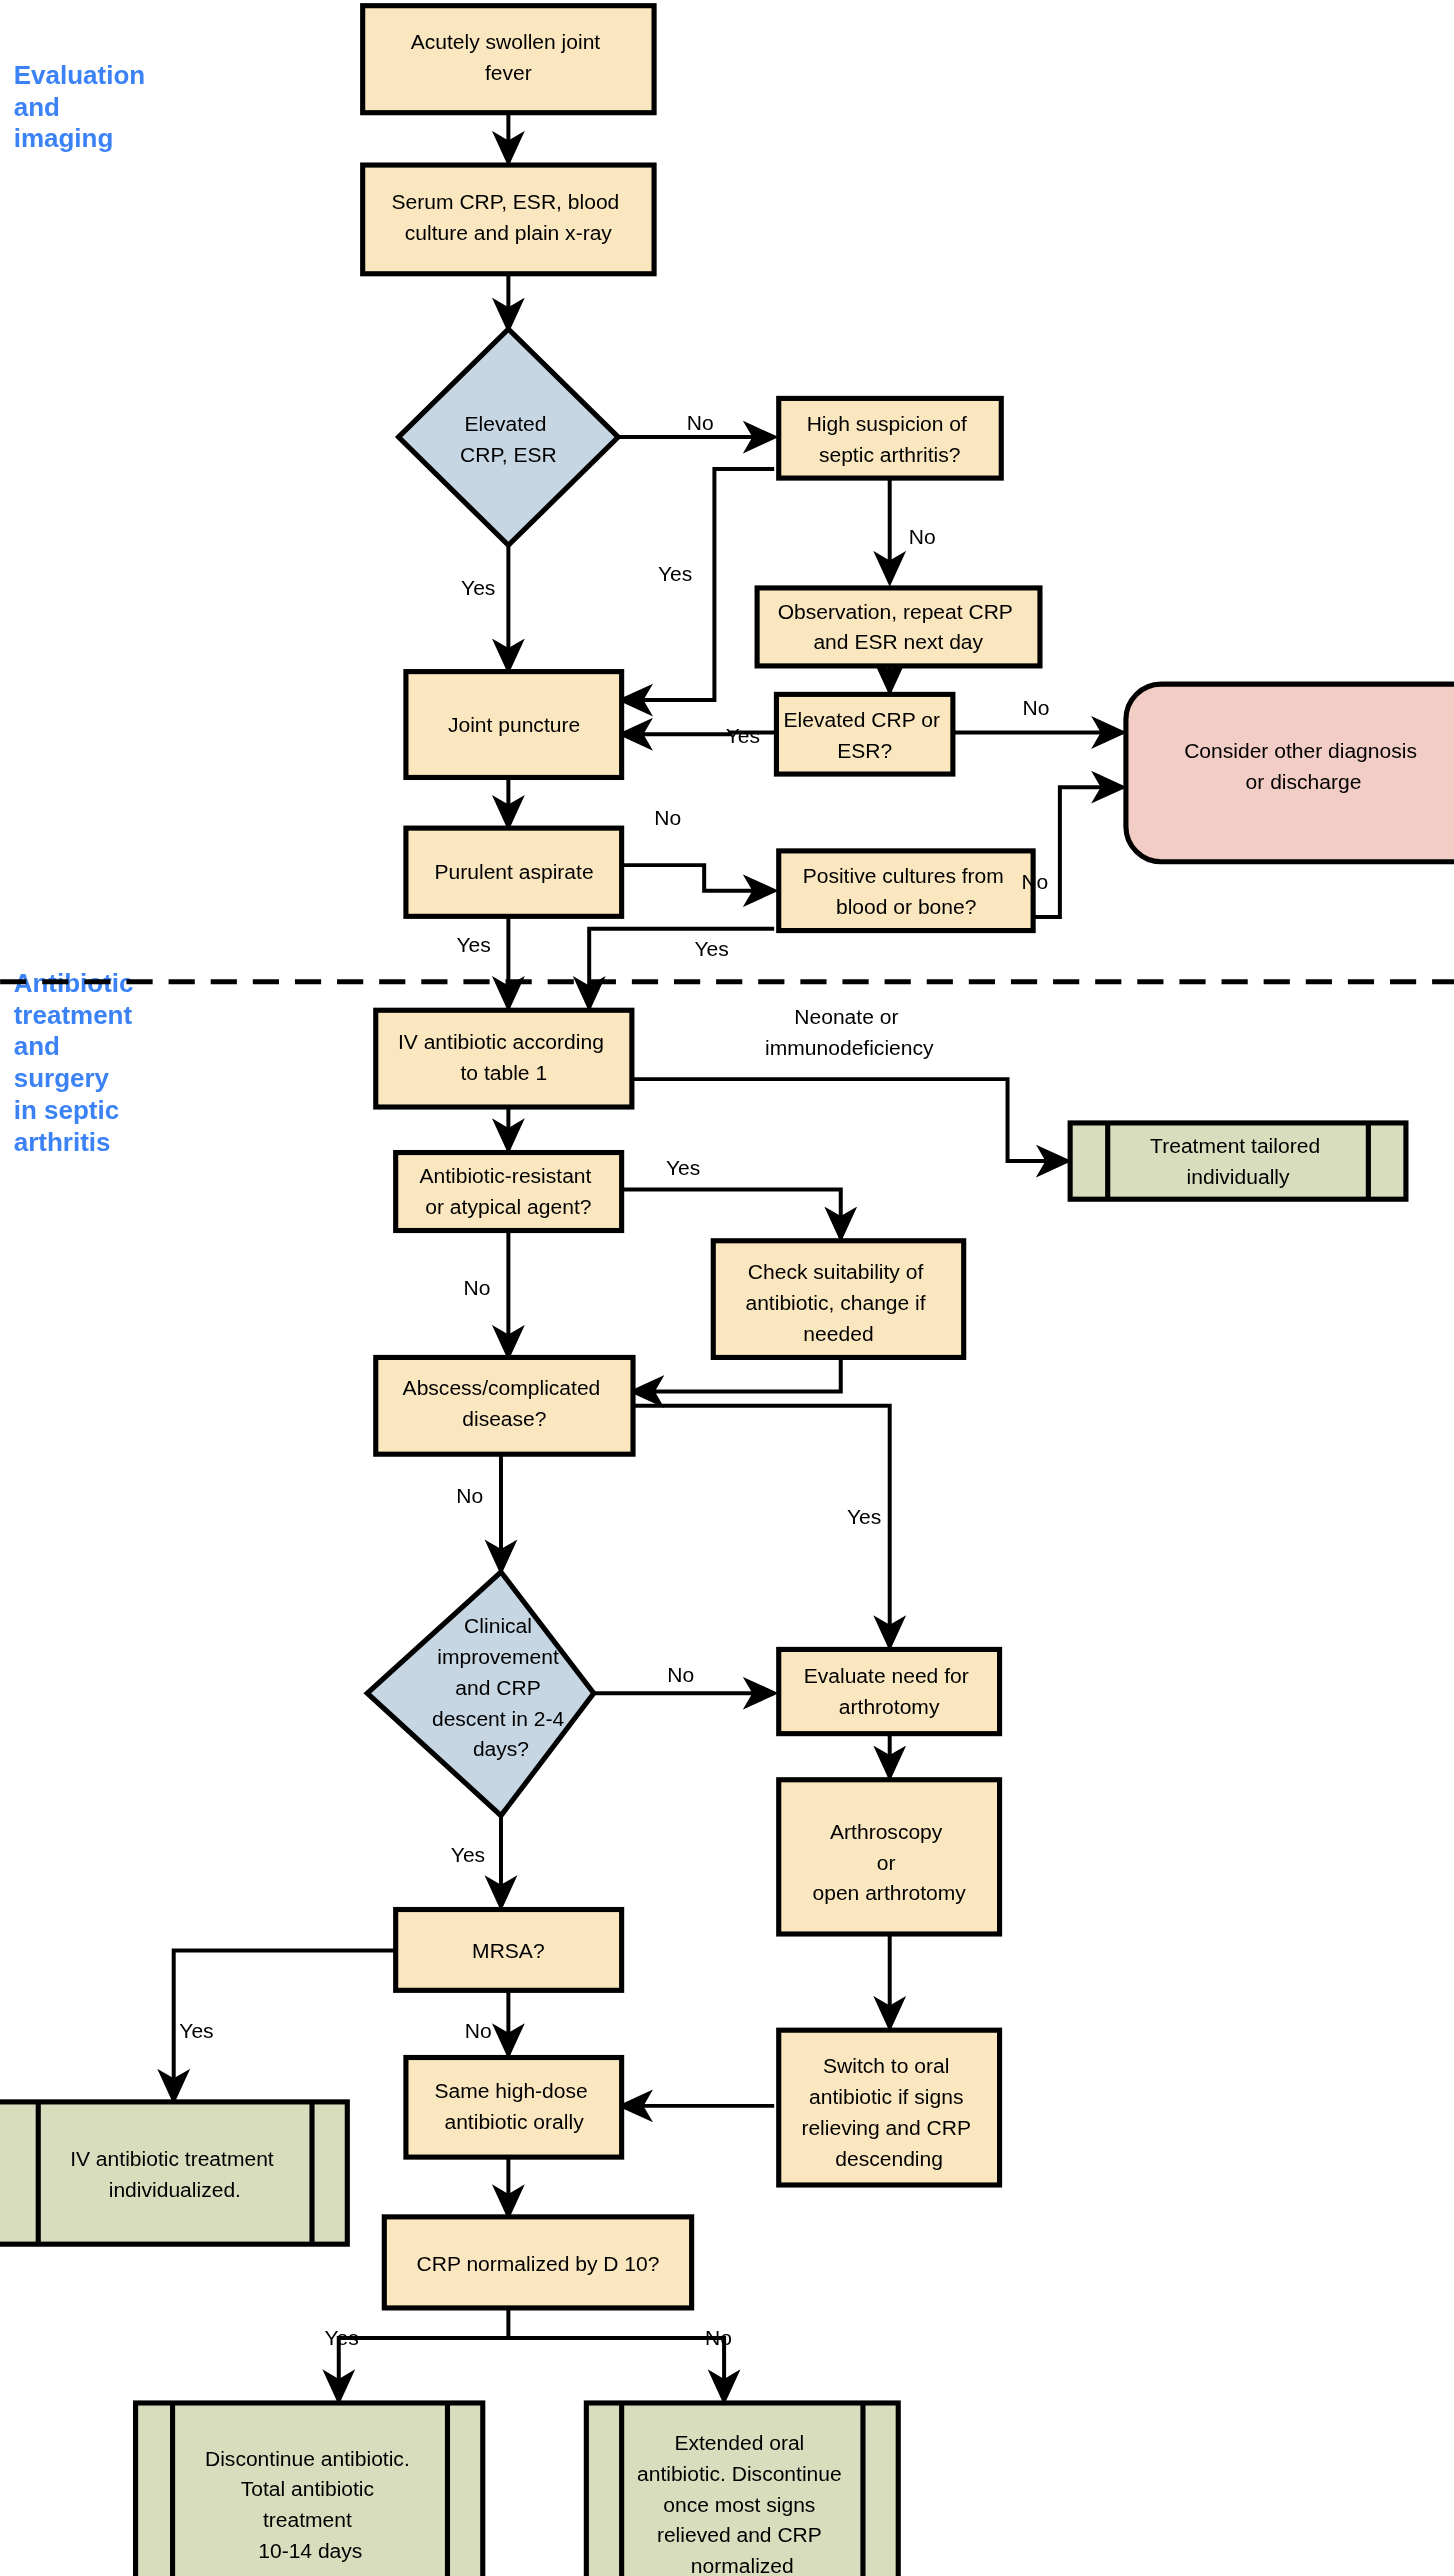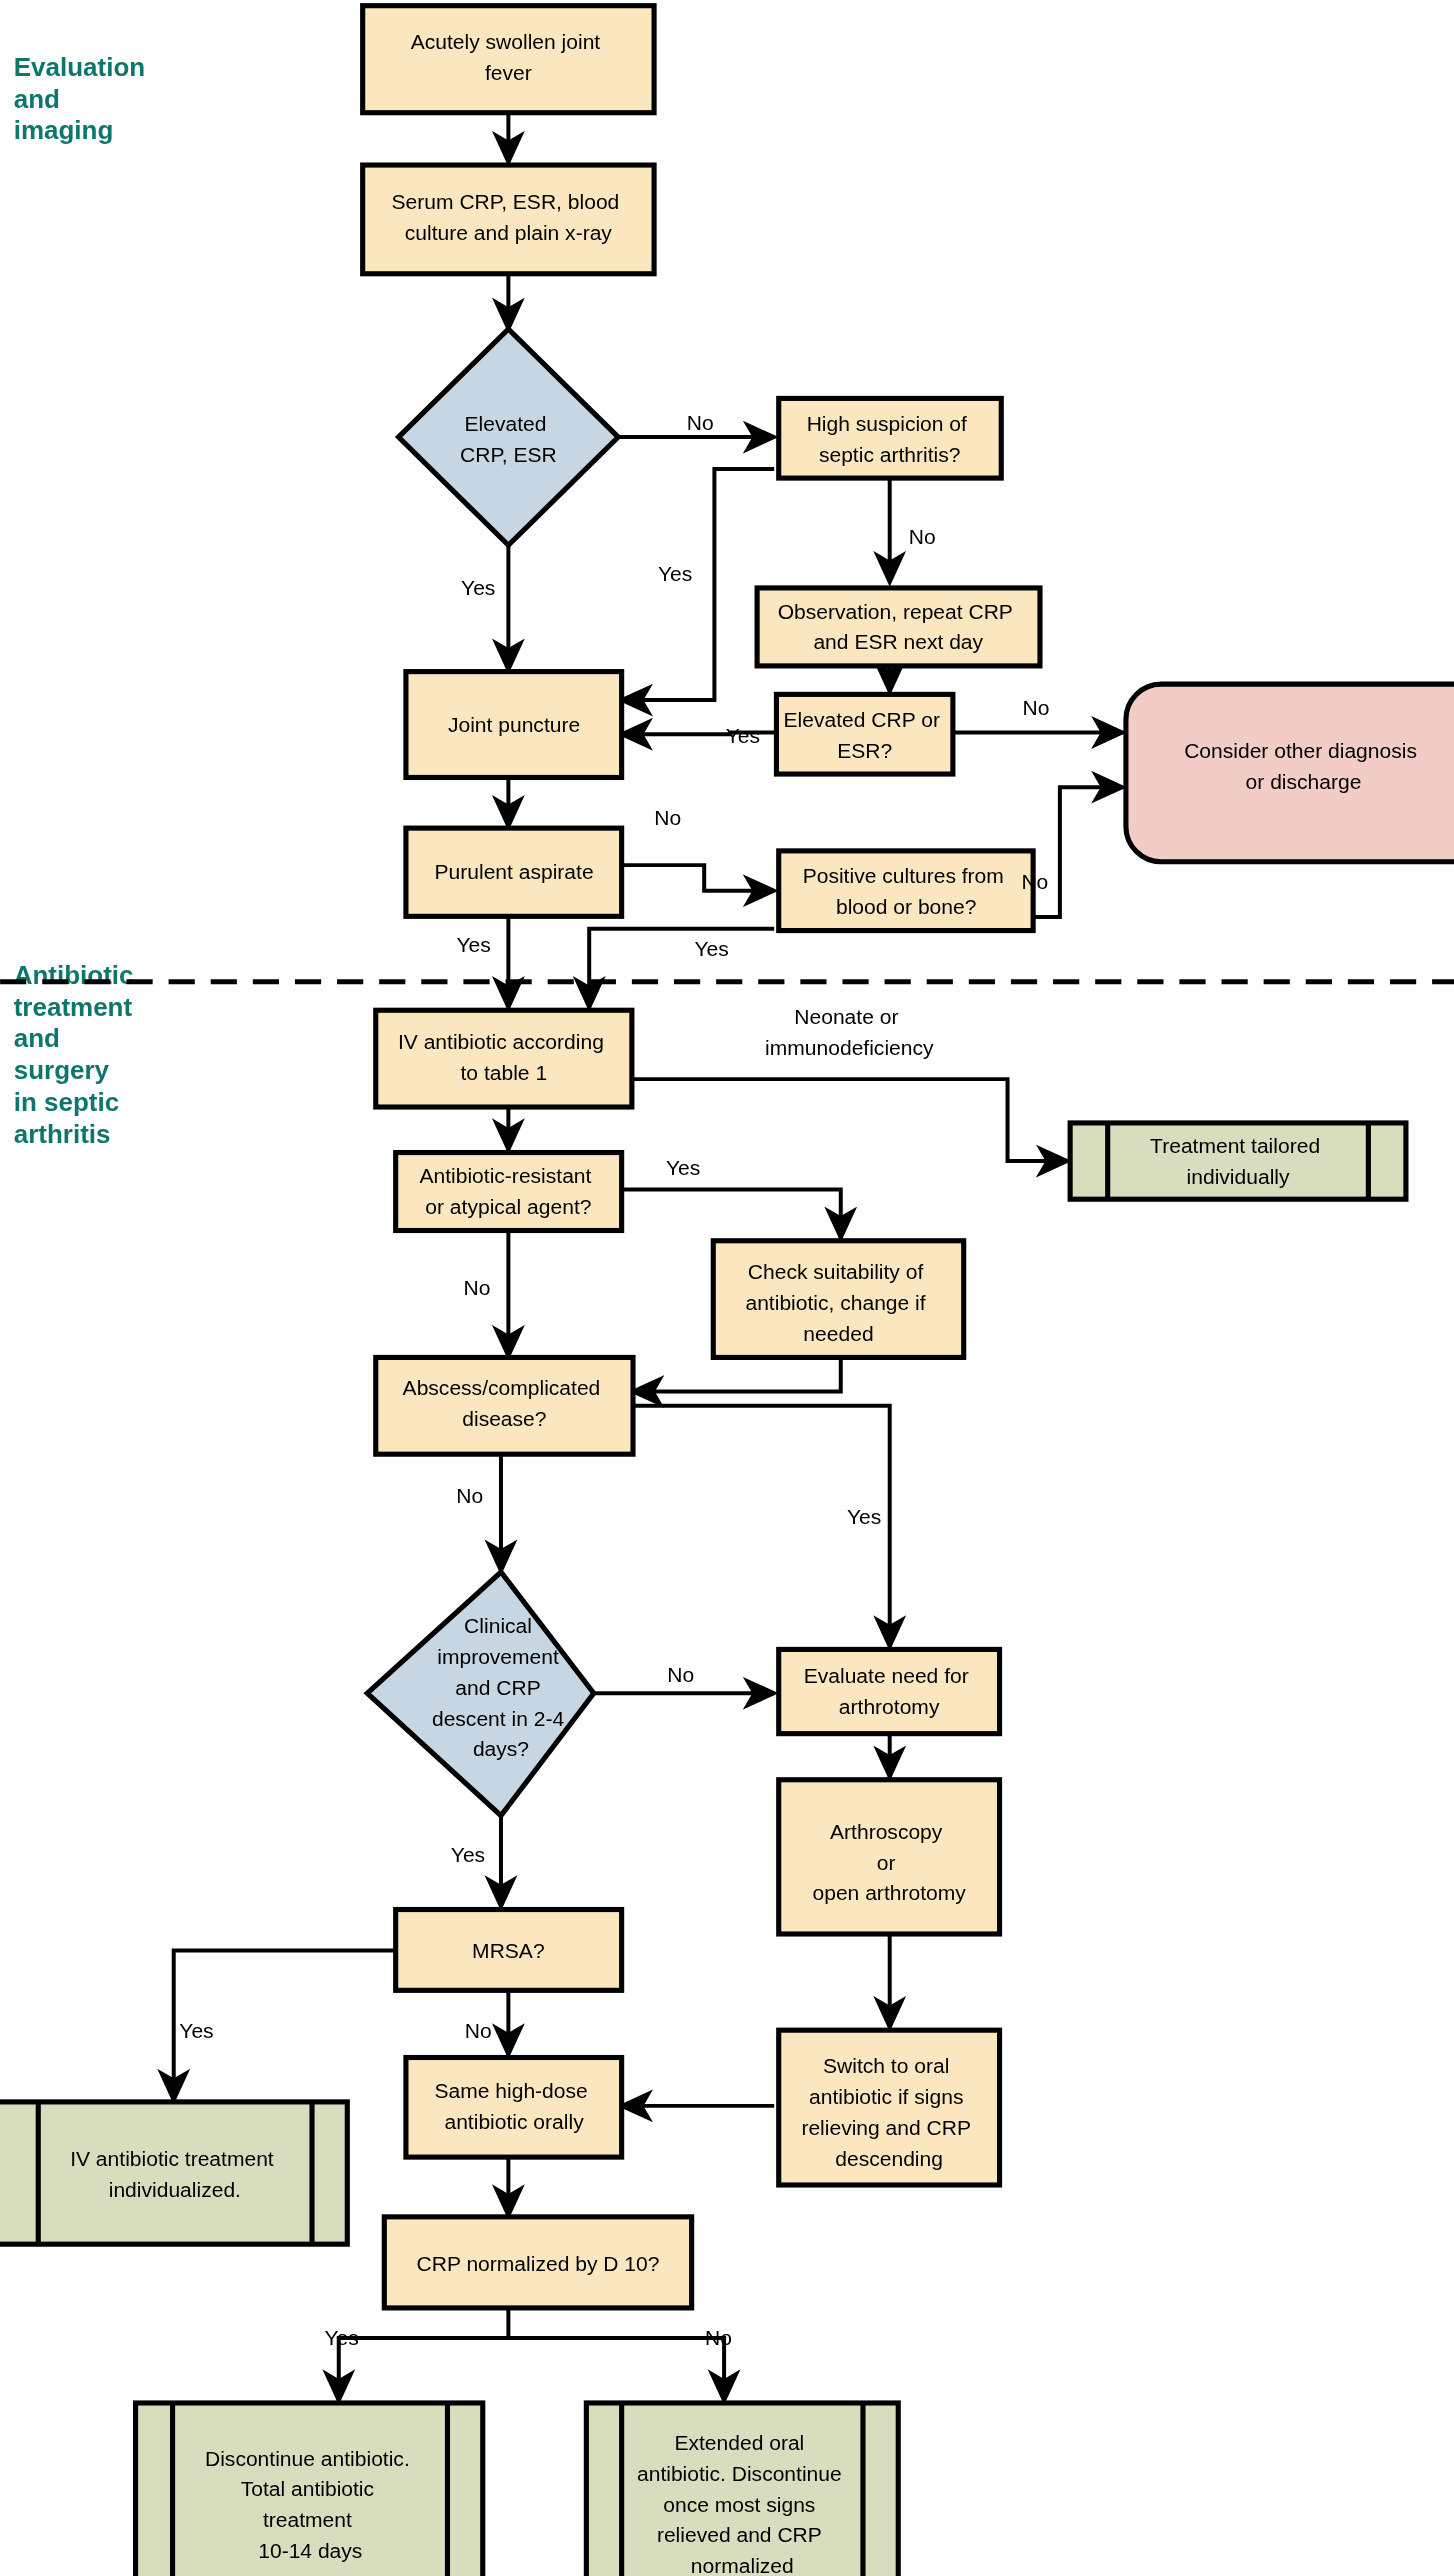--- a/index.html
+++ b/index.html
@@ -1,21 +1,21 @@
 <!DOCTYPE html>
 <html style="font-size:9px"><head>
 <meta charset="utf-8">
 <style>
   html,body{margin:0;padding:0;background:#ffffff;}
   body{font-family:"Liberation Sans", sans-serif;}
   #stage{position:relative;width:1455px;height:2576px;background:#fff;overflow:hidden;}
   svg.layer{position:absolute;left:0;top:0;width:1455px;height:2576px;}
   .section-title{
     position:absolute;font-weight:bold;font-size:26px;line-height:1.22;
-    color:#0f766e;white-space:pre-line;
+    color:#3b82f6;white-space:pre-line;margin-top:8px;
   }
   
   text{font-family:"Liberation Sans", sans-serif;fill:#000;}
   .nodetext{font-size:37px;}
   .edgelabel{font-size:37px;}
 </style>
 </head>
 <body>
 
 <div id="stage">

